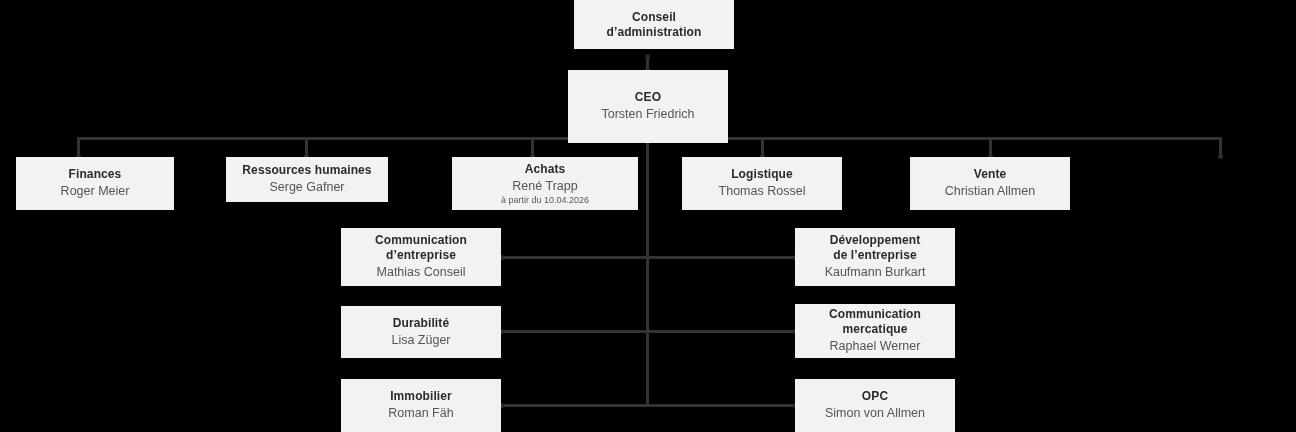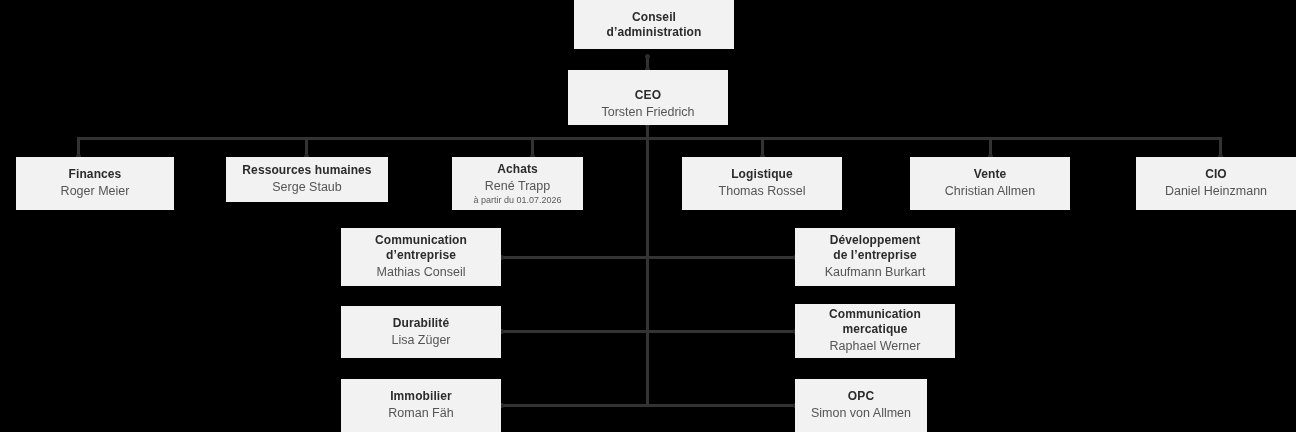--- a/index.html
+++ b/index.html
@@ -108,55 +108,51 @@
   <div class="line line-h" style="left:501px; top:404px; width:148px;"></div>
   <div class="dot" style="left:499px; top:403px;"></div>
   <div class="line line-h" style="left:646px; top:404px; width:150px;"></div>
   <div class="dot" style="left:793px; top:403px;"></div>
 
   <div class="node" style="left:574px; top:0px; width:160px; height:49px;">
     <div class="node-title">Conseil</div>
     <div class="node-title">d’administration</div>
   </div>
 
-  <div class="node" style="left:568px; top:70px; width:160px; height:55px;justify-content:flex-end;">
+  <div class="node" style="left:568px; top:70px; width:160px; height:73px;">
     <div class="node-title">CEO</div>
     <div class="node-person">Torsten Friedrich</div>
   </div>
 
   <div class="node" style="left:16px; top:157px; width:158px; height:53px;">
     <div class="node-title">Finances</div>
     <div class="node-person">Roger Meier</div>
   </div>
 
   <div class="node" style="left:226px; top:157px; width:162px; height:45px;">
     <div class="node-title">Ressources humaines</div>
-    <div class="node-person">Serge Staub</div>
+    <div class="node-person">Serge Gafner</div>
   </div>
 
-  <div class="node" style="left:452px; top:157px; width:131px; height:53px;">
+  <div class="node" style="left:452px; top:157px; width:186px; height:53px;">
     <div class="node-title">Achats</div>
     <div class="node-person">René Trapp</div>
-    <div class="node-note">à partir du 01.07.2026</div>
+    <div class="node-note">à partir du 10.04.2026</div>
   </div>
 
   <div class="node" style="left:682px; top:157px; width:160px; height:53px;">
     <div class="node-title">Logistique</div>
     <div class="node-person">Thomas Rossel</div>
   </div>
 
   <div class="node" style="left:910px; top:157px; width:160px; height:53px;text-align:center;">
     <div class="node-title">Vente</div>
     <div class="node-person">Christian Allmen</div>
   </div>
 
-  <div class="node" style="left:1136px; top:157px; width:160px; height:53px;">
-    <div class="node-title">CIO</div>
-    <div class="node-person">Daniel Heinzmann</div>
-  </div>
 
   <div class="node" style="left:341px; top:228px; width:160px; height:58px;">
     <div class="node-title">Communication</div>
     <div class="node-title">d’entreprise</div>
     <div class="node-person">Mathias Conseil</div>
   </div>
 
   <div class="node" style="left:795px; top:228px; width:160px; height:58px;">
     <div class="node-title">Développement</div>
     <div class="node-title">de l’entreprise</div>
@@ -172,18 +168,18 @@
     <div class="node-title">Communication</div>
     <div class="node-title">mercatique</div>
     <div class="node-person">Raphael Werner</div>
   </div>
 
   <div class="node" style="left:341px; top:379px; width:160px; height:53px;">
     <div class="node-title">Immobilier</div>
     <div class="node-person">Roman Fäh</div>
   </div>
 
-  <div class="node" style="left:795px; top:379px; width:132px; height:53px;justify-content:center;">
+  <div class="node" style="left:795px; top:379px; width:160px; height:53px;justify-content:center;">
     <div class="node-title">OPC</div>
     <div class="node-person">Simon von Allmen</div>
   </div>
 
 </div>
 
 </body></html>

